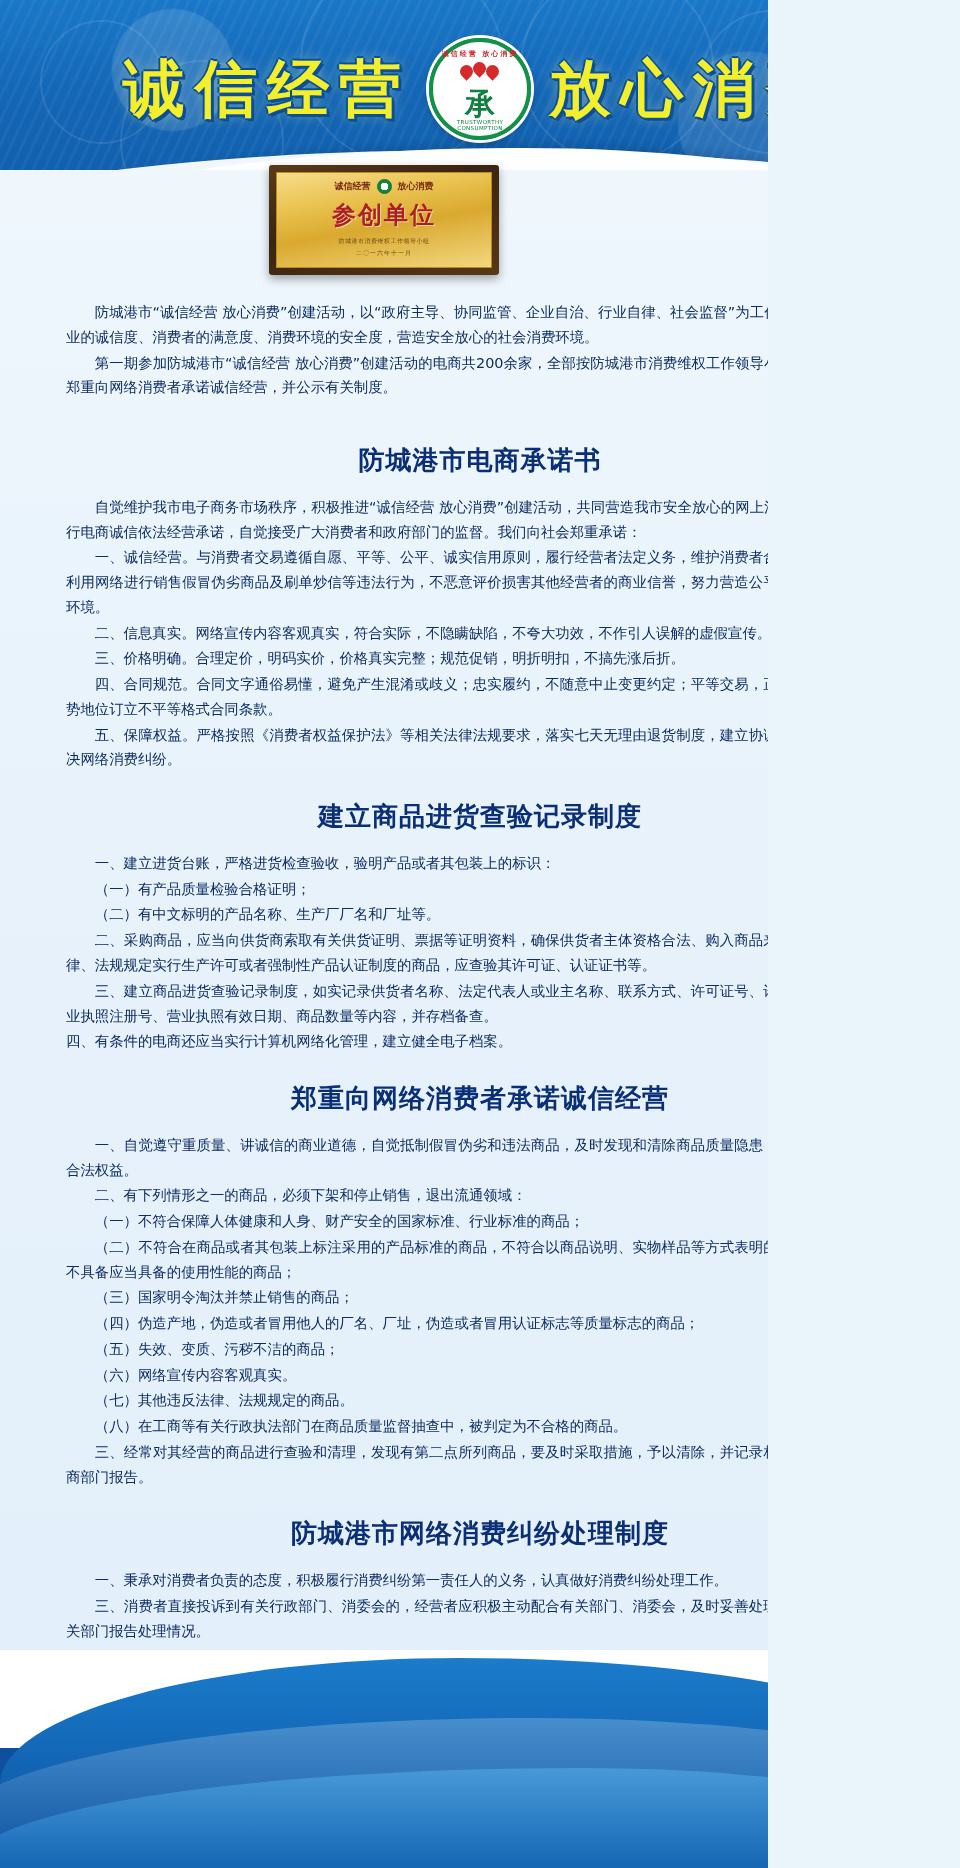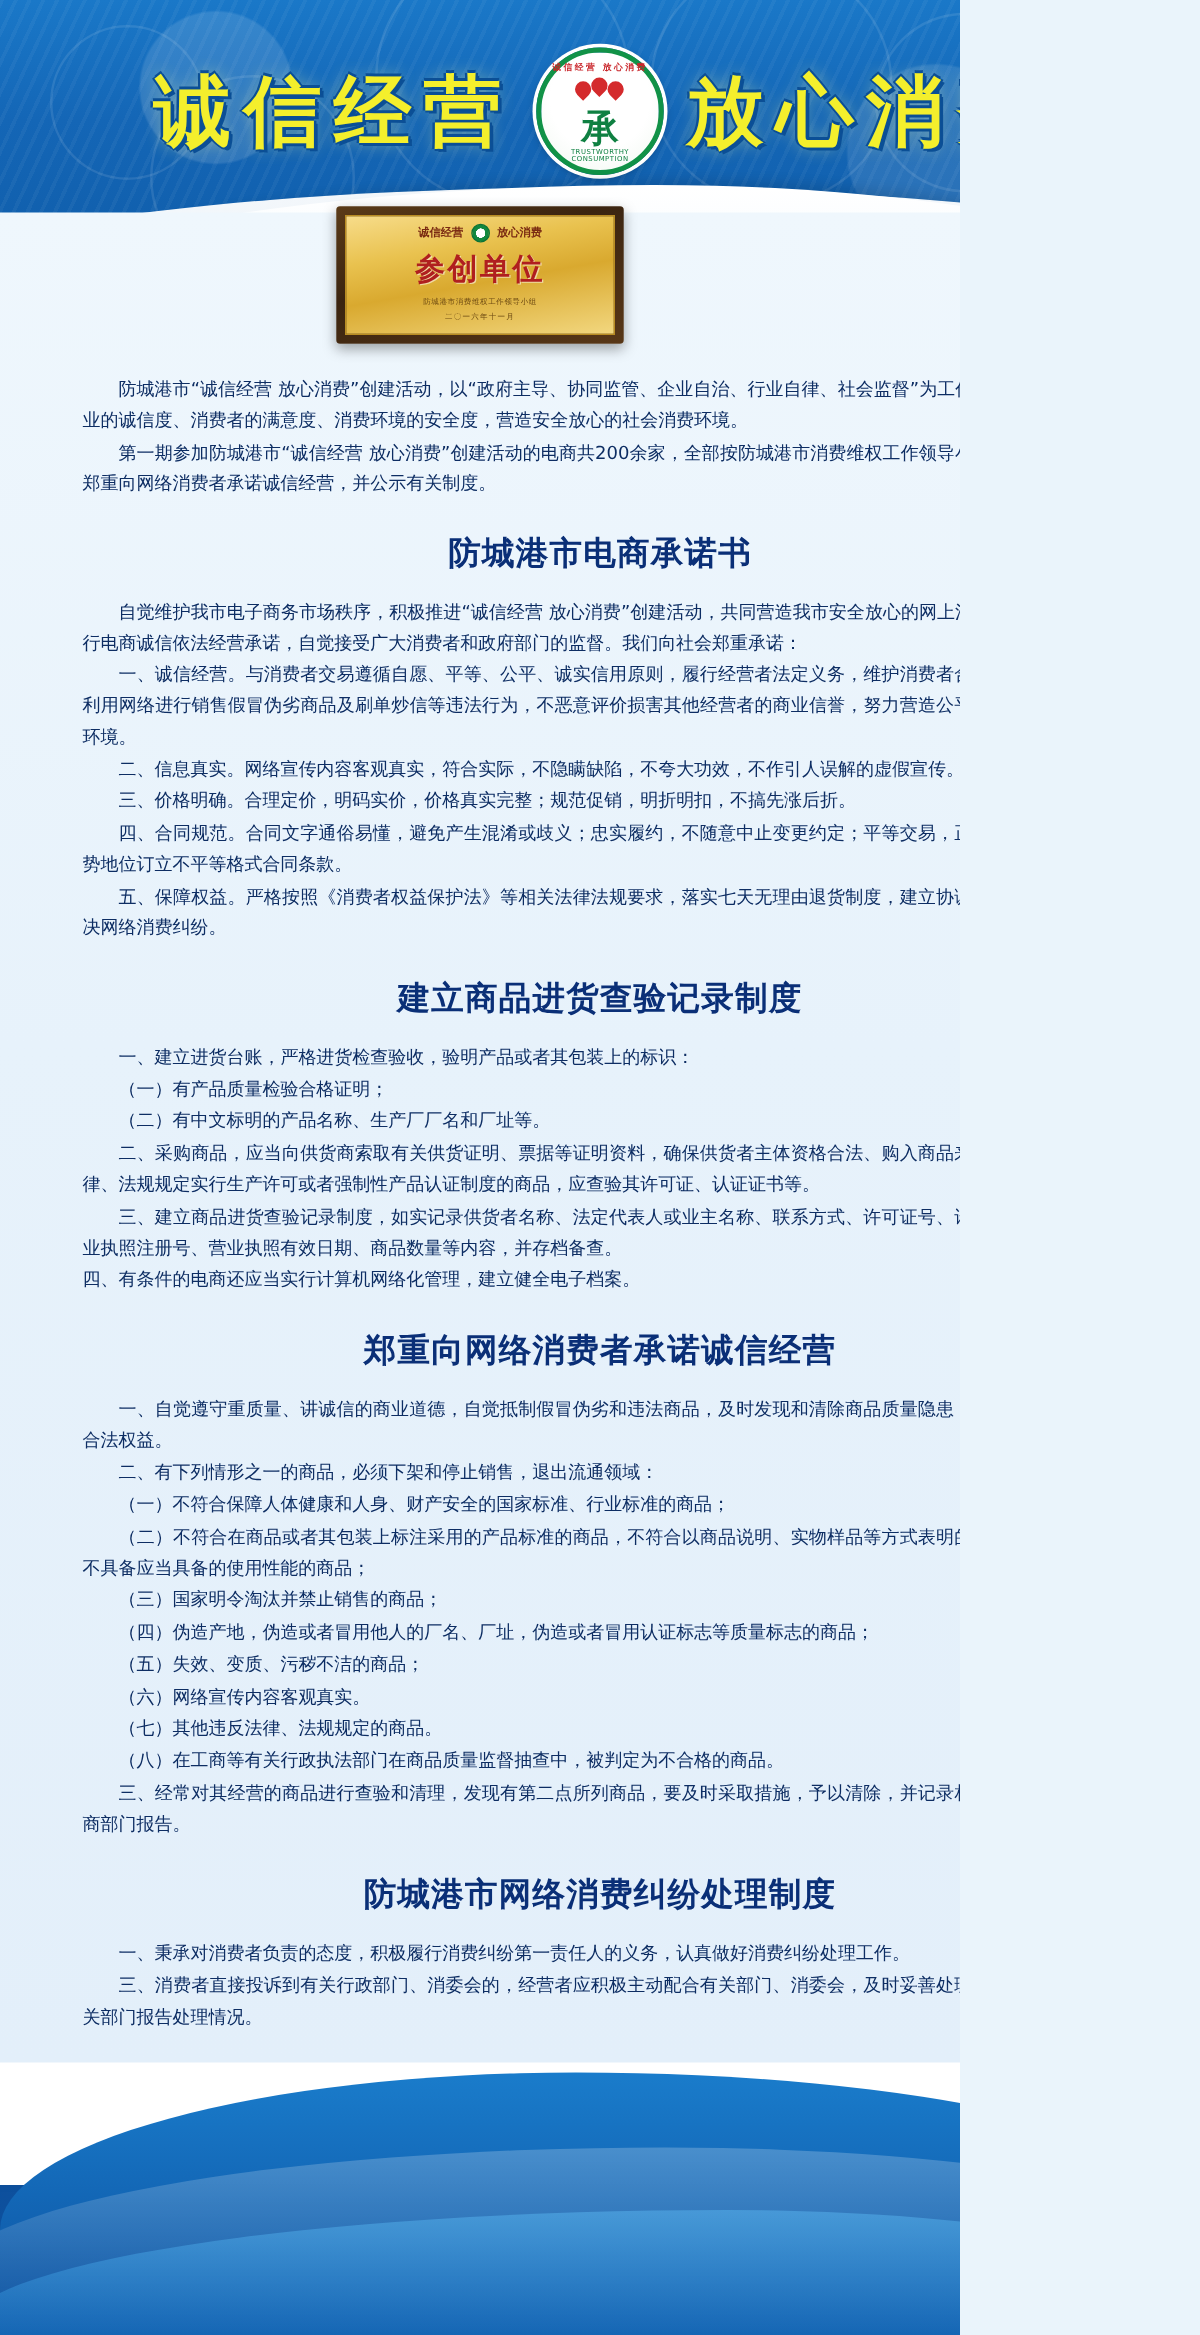--- a/index.html
+++ b/index.html
@@ -152,21 +152,21 @@
     color:#0d2d63;
     font-size:14.4px;line-height:1.72;
     font-family:"DejaVu Sans","Liberation Sans",sans-serif;
   }
   .content p{margin:0 0 1px 0;text-align:justify;}
   .indent{text-indent:2em;}
   .sec-title{
     text-align:center;font-size:26px;font-weight:bold;color:#0a2f77;
     margin:22px 0 12px 0;letter-spacing:1px;
   }
-  .sec-title.t1{margin-top:21px;}
+  .sec-title.t1{margin-top:38px;}
   .blk{margin-bottom:2px;}
 </style>
 </head>
 <body>
 
 <div class="poster">
 
   <div class="top-band">
     <div class="swirl" style="left:40px;top:20px;width:120px;height:120px;"></div>
     <div class="swirl" style="left:120px;top:60px;width:160px;height:160px;"></div>

